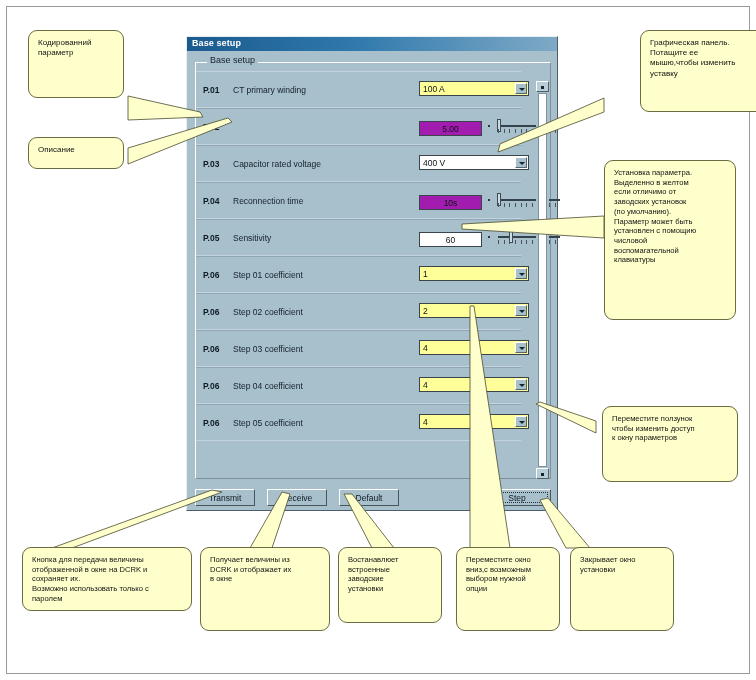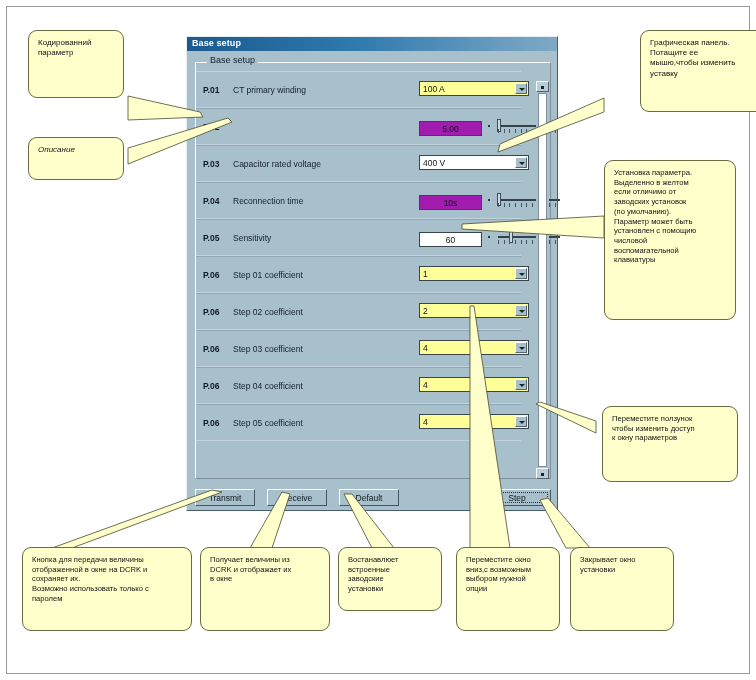--- a/index.html
+++ b/index.html
@@ -231,21 +231,21 @@
     <polygon points="470,548 510,548 474,306 470,306" fill="#ffffcc" stroke="#4a4a2e" stroke-width="0.8"></polygon>
 
     <polygon points="566,548 590,548 548,498 540,500" fill="#ffffcc" stroke="#4a4a2e" stroke-width="0.8"></polygon>
   </svg>
 
   <div class="callout c-sm" style="left:28px; top:30px; width:96px; height:68px;">
     <span class="txt">Кодированний
 параметр</span>
   </div>
 
-  <div class="callout c-sm" style="left:28px; top:137px; width:96px; height:43px;font-style:italic;">
+  <div class="callout c-sm" style="left:28px; top:137px; width:96px; height:32px;">
     <span class="txt">Описание</span>
   </div>
 
   <div class="callout c-sm" style="left:640px; top:30px; width:132px; height:82px;">
     <span class="txt">Графическая панель.
 Потащите ее
 мышю,чтобы изменить
 уставку</span>
   </div>
 
@@ -261,35 +261,35 @@
 воспомагательной
 клавиатуры</span>
   </div>
 
   <div class="callout c-xs" style="left:602px; top:406px; width:136px; height:76px;">
     <span class="txt">Переместите ползунок
 чтобы изменить доступ
 к окну параметров</span>
   </div>
 
-  <div class="callout c-xs" style="left:22px; top:547px; width:170px; height:84px;">
+  <div class="callout c-xs" style="left:22px; top:547px; width:170px; height:64px;">
     <span class="txt">Кнопка для передачи величины
 отображенной в окне на DCRK и
 сохраняет их.
 Возможно использовать только с
 паролем</span>
   </div>
 
   <div class="callout c-xs" style="left:200px; top:547px; width:130px; height:84px;">
     <span class="txt">Получает величины из
 DCRK и отображает их
 в окне</span>
   </div>
 
-  <div class="callout c-xs" style="left:338px; top:547px; width:104px; height:64px;">
+  <div class="callout c-xs" style="left:338px; top:547px; width:104px; height:76px;">
     <span class="txt">Востанавлюет
 встроенные
 заводские
 установки</span>
   </div>
 
   <div class="callout c-xs" style="left:456px; top:547px; width:104px; height:84px;">
     <span class="txt">Переместите окно
 вниз,с возможным
 выбором нужной

